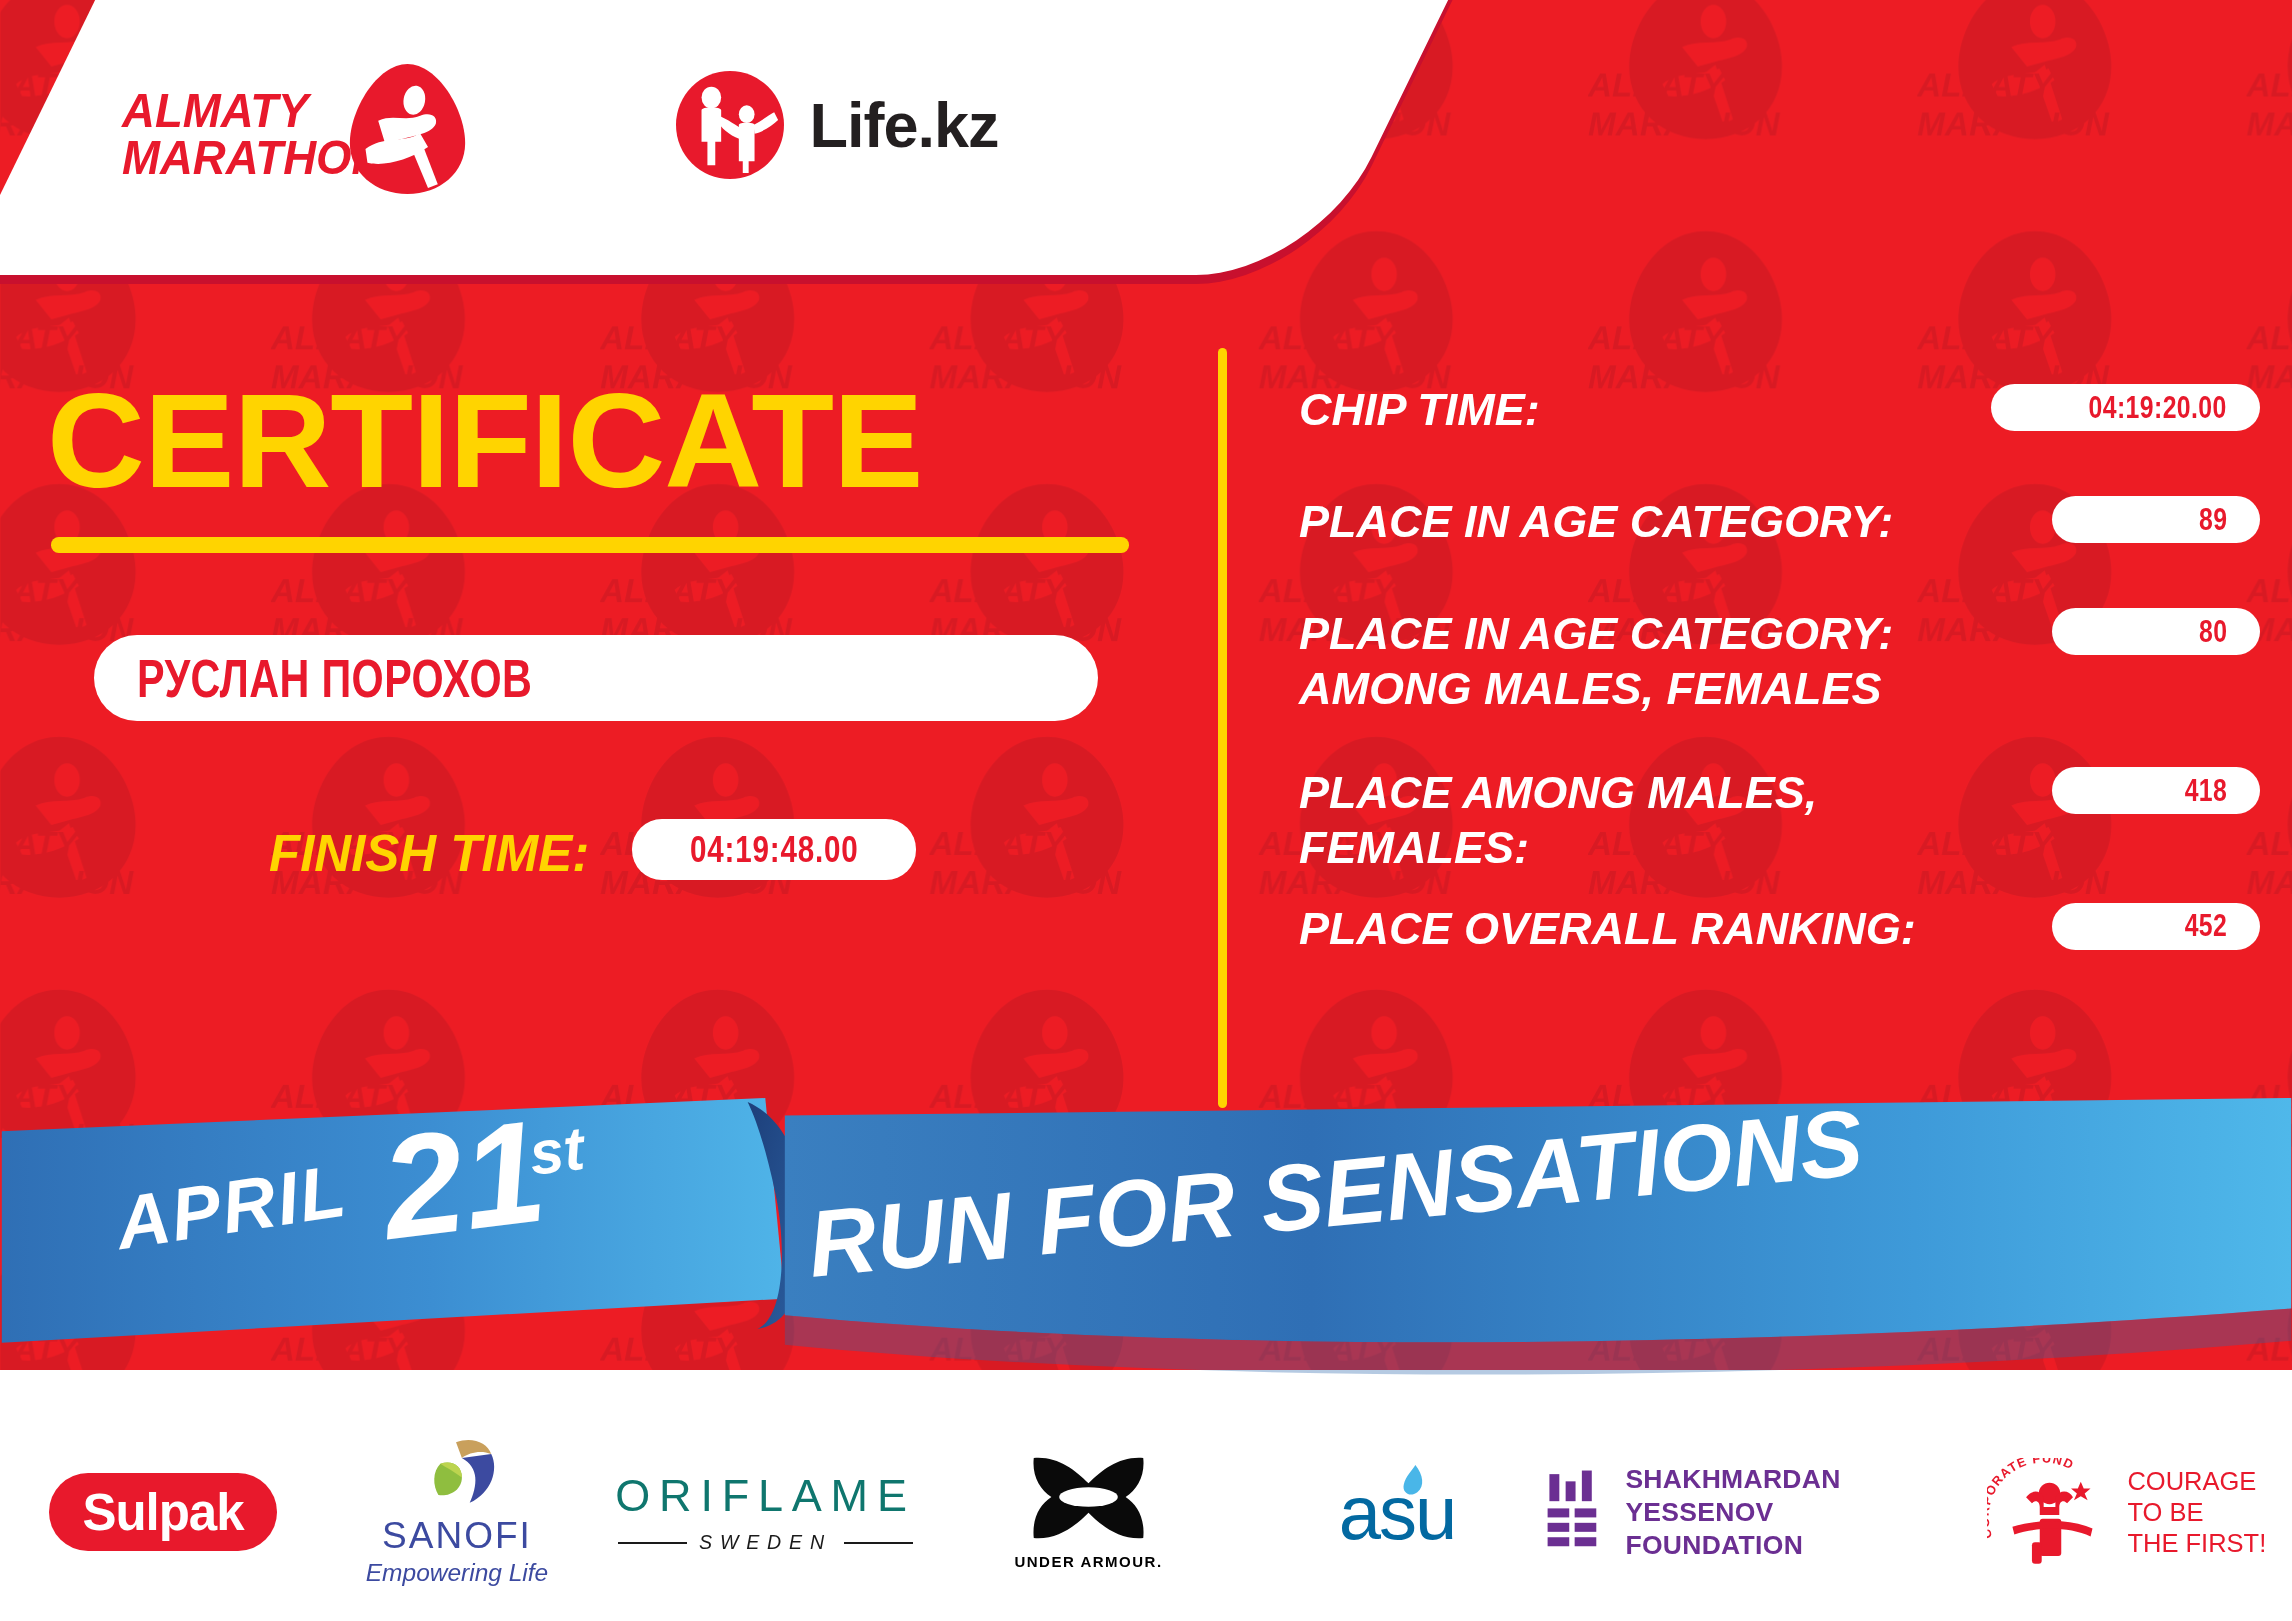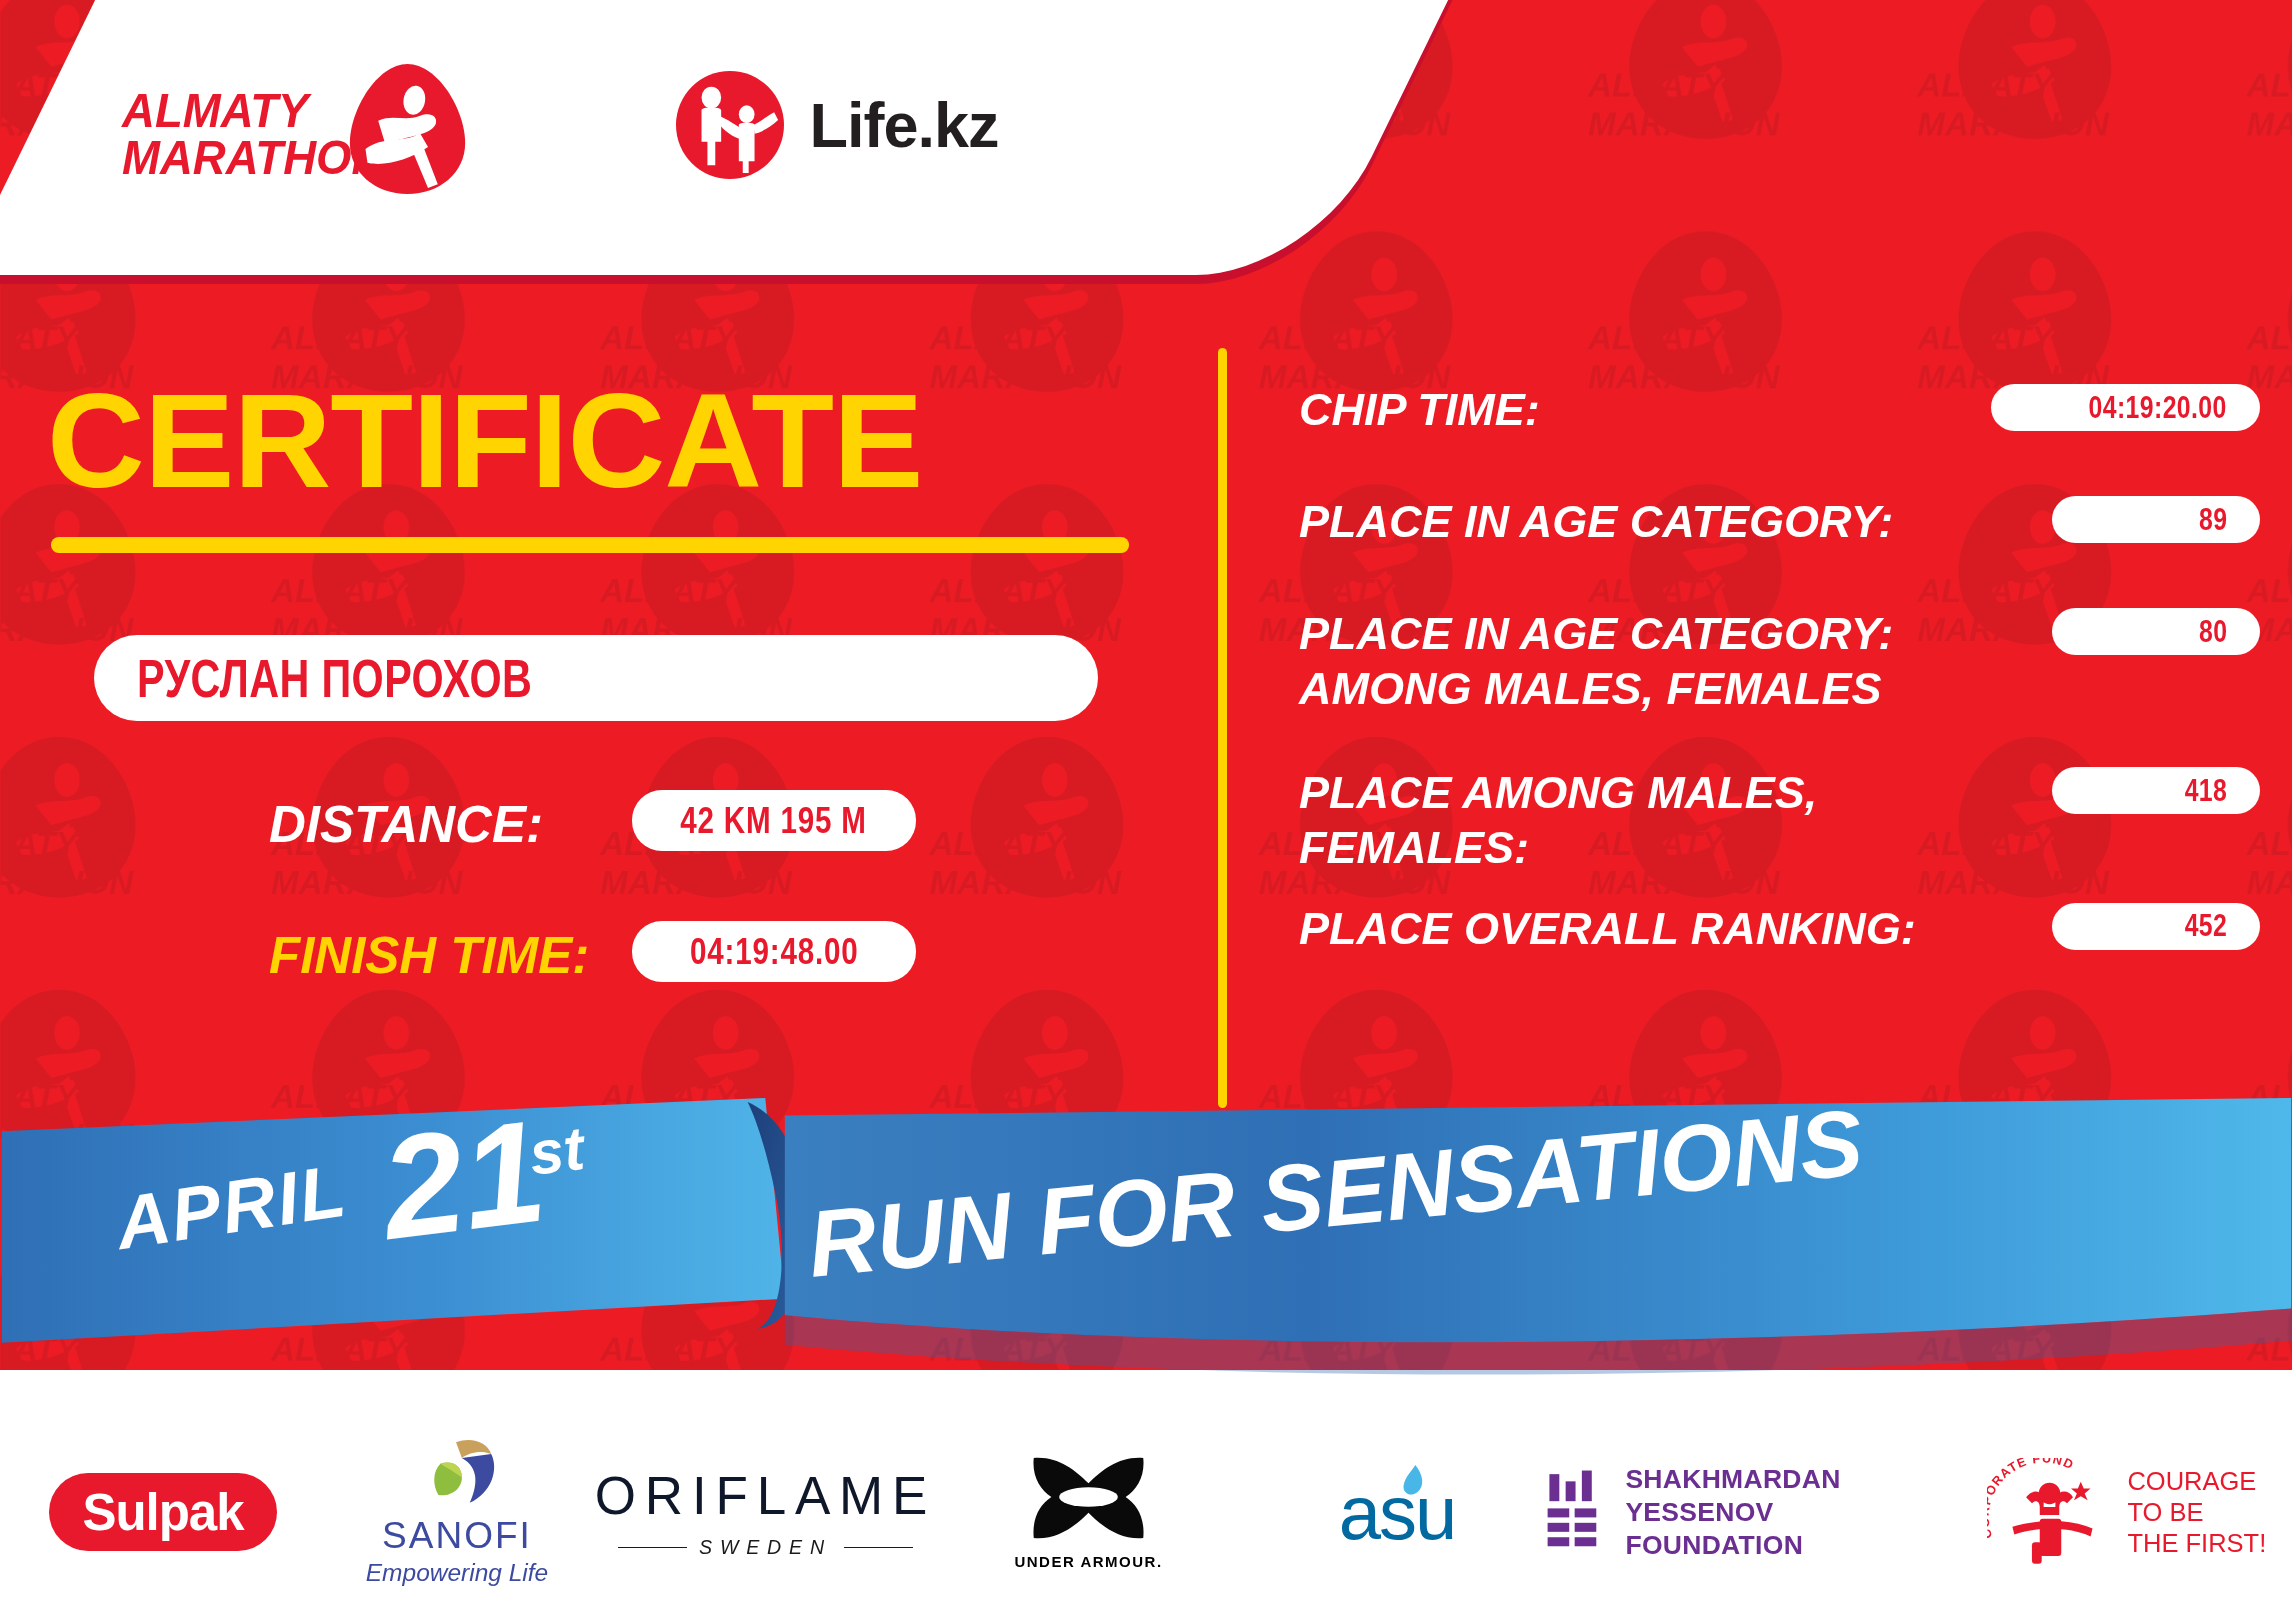--- a/index.html
+++ b/index.html
@@ -213,21 +213,21 @@
   .sulpak-pill {
     background:#e8192c; border-radius:39px;
     padding:9.8px 33px;
     color:#fff; font-weight:bold; font-size:51px;
     letter-spacing:-1px;
   }
   .sanofi { text-align:center; }
   .sanofi-name { color:#3c4aa0; font-size:37px; letter-spacing:2px; font-weight:normal; }
   .sanofi-tag { color:#3c4aa0; font-size:24.5px; font-style:italic; margin-top:2px; }
   .oriflame { text-align:center; }
-  .ori-name { color:#0f172a; font-size:53px; letter-spacing:8.8px; font-weight:300; }
+  .ori-name { color:#0f766e; font-size:45px; letter-spacing:8.8px; font-weight:300; }
   .ori-sub { display:flex; align-items:center; justify-content:center; gap:11.8px; margin-top:9.8px; }
   .ori-rule { width:69px; height:1.5px; background:#1a1a1a; }
   .ori-sweden { color:#1a1a1a; font-size:19.6px; letter-spacing:7.8px;font-style:italic; }
   .ua { text-align:center; }
   .ua-name { color:#000; font-size:15px; font-weight:bold; letter-spacing:1.5px; margin-top:5.9px; }
   .asu-wrap { position:relative; }
   .asu-text { color:#0369a1; font-size:76px; font-weight:300; letter-spacing:-2px; }
   .yess { display:flex; align-items:center; gap:25.5px; }
   .yess-text { color:#6b2f92; font-weight:bold; font-size:26.5px; line-height:33px; letter-spacing:0.3px; white-space:pre-line; }
   .courage { display:flex; align-items:center; gap:13.7px; }
@@ -306,26 +306,20 @@
     <div class="cert-title">CERTIFICATE</div>
     <div class="title-underline"></div>
   </div>
 
   <div class="name-pill">
     <div class="name-text">РУСЛАН ПОРОХОВ</div>
   </div>
 
   <div class="left-rows">
 
-    <div class="lrow">
-      <div class="lrow-label white">DISTANCE:</div>
-      <div class="lrow-pill">
-        <div class="lrow-val">42 KM 195 M</div>
-      </div>
-    </div>
 
     <div class="lrow" style="margin-top:29px">
       <div class="lrow-label yellow">FINISH TIME:</div>
       <div class="lrow-pill">
         <div class="lrow-val">04:19:48.00</div>
       </div>
     </div>
   </div>
 
   <div class="divider"></div>

